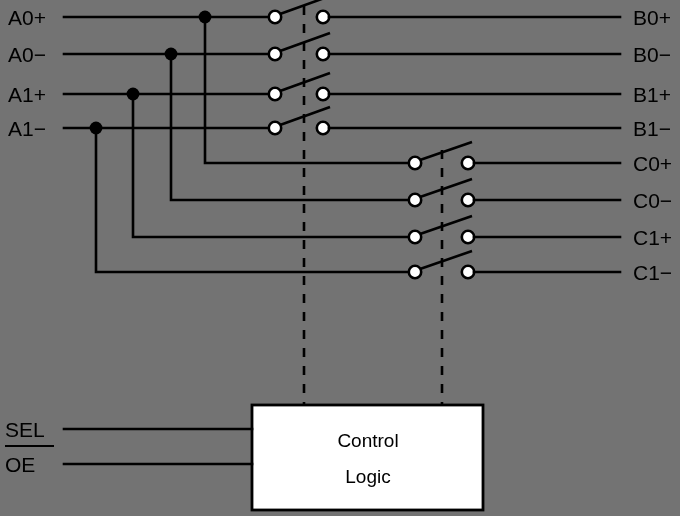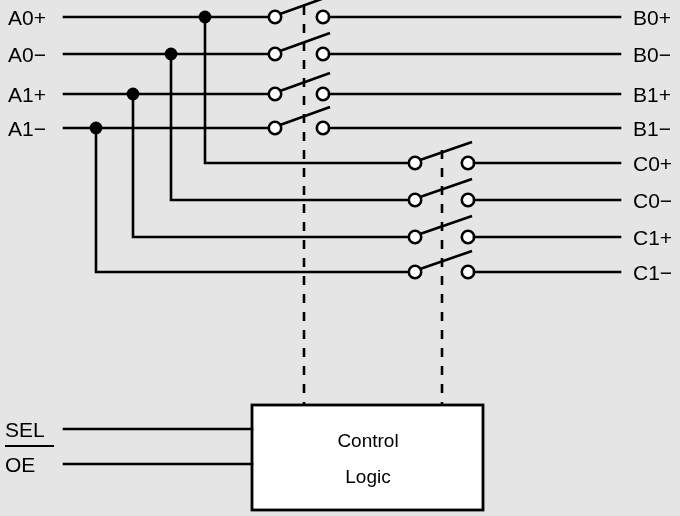--- a/index.html
+++ b/index.html
@@ -8,21 +8,21 @@
     padding: 0;
     background: #ffffff;
   }
   body {
     font-family: "Liberation Sans", sans-serif;
   }
   #diagram-root {
     position: relative;
     width: 680px;
     height: 516px;
-    background: #e5e5e5;
+    background: #737373;
     overflow: hidden;
   }
   #schematic-svg {
     display: block;
     width: 680px;
     height: 516px;
   }
   .wire {
     stroke: #000000;
     stroke-width: 2.6;

